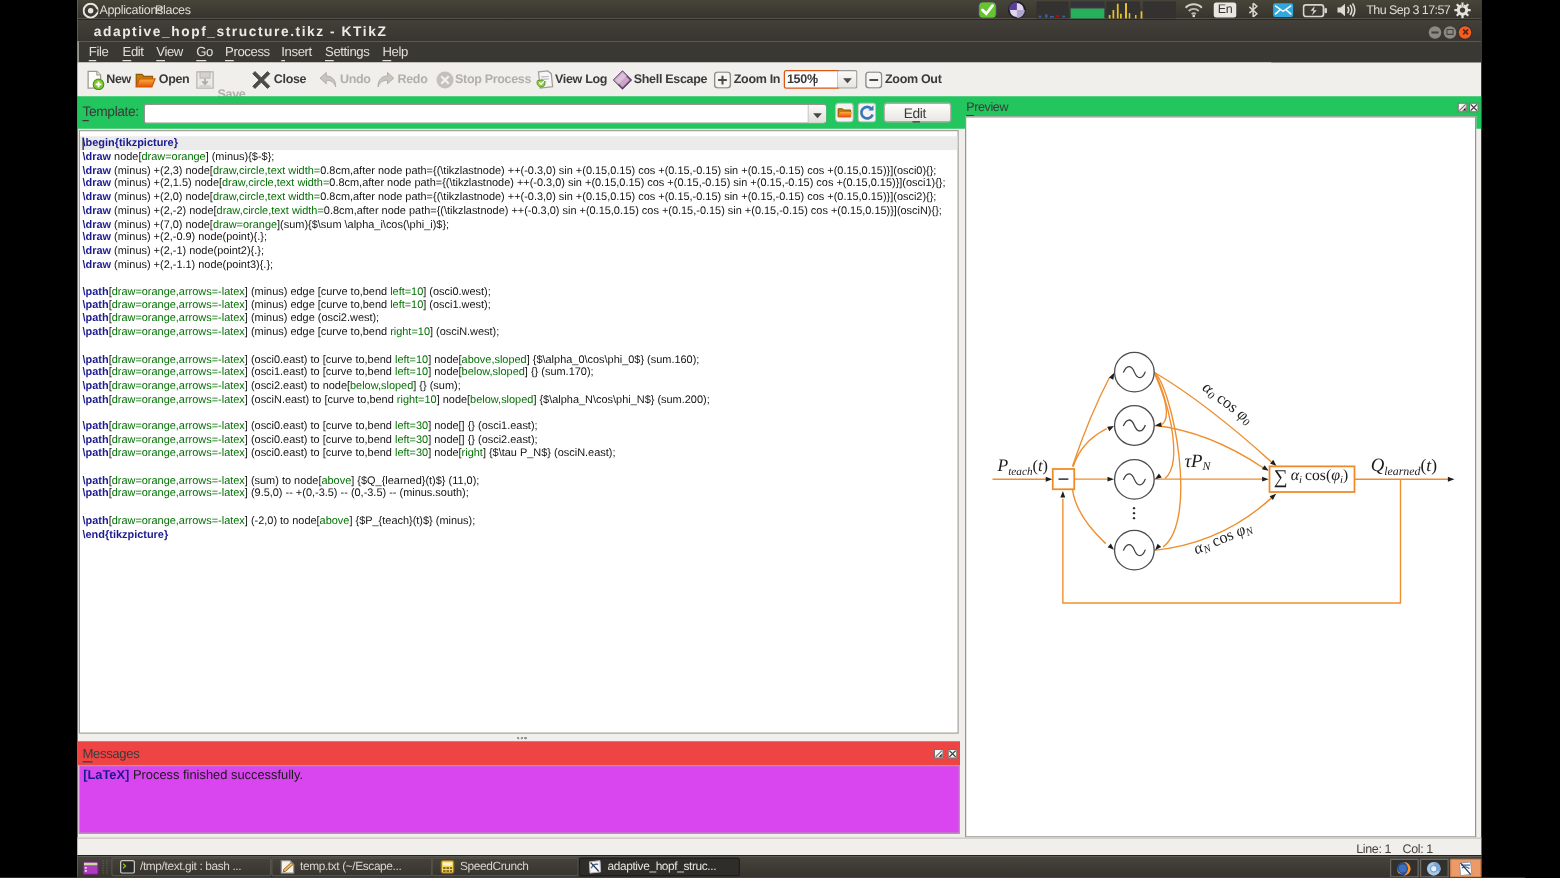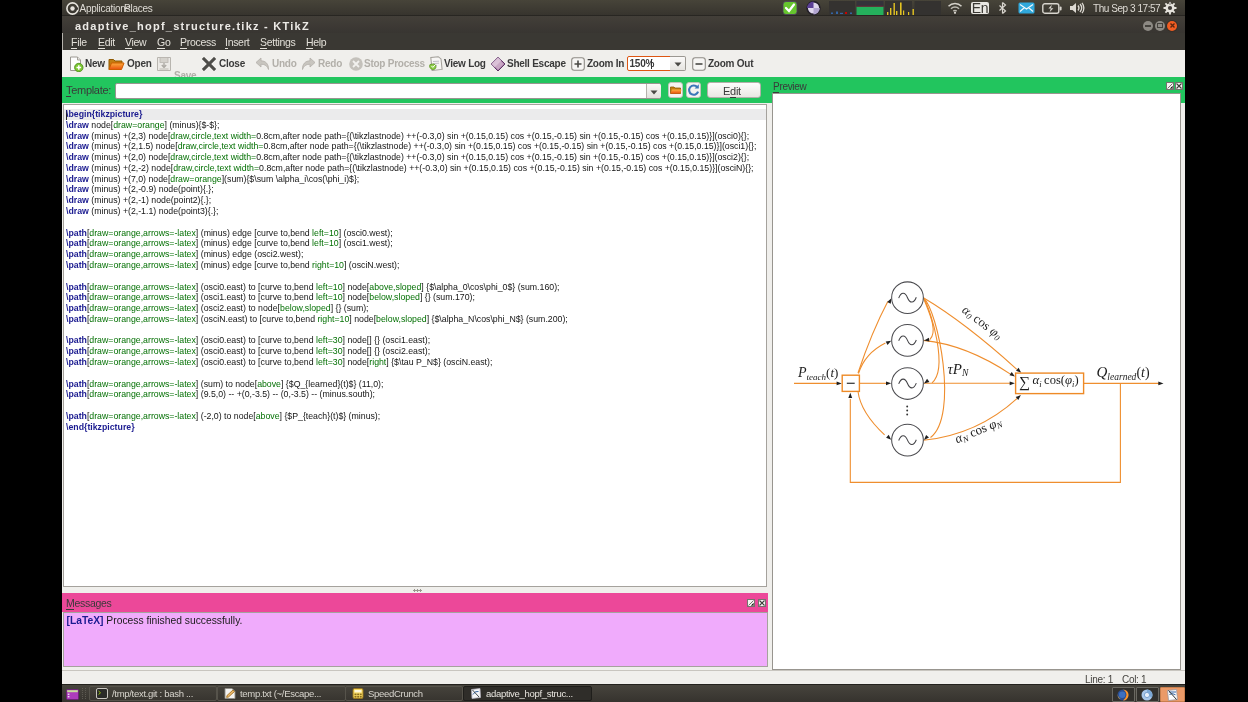--- a/index.html
+++ b/index.html
@@ -28,22 +28,22 @@
 
 #temprow{position:absolute;left:0;top:77px;width:1123px;height:26px;background:#22c55e;font-size:11px;color:#3a3a3a;}
 
 #editor{position:absolute;left:1px;top:104px;width:704px;height:483px;background:#fff;
   border:1px solid #a5a29d;box-sizing:border-box;overflow:hidden;}
 #code{position:absolute;left:2px;top:4px;font-size:8.75px;line-height:10.78px;white-space:pre;color:#141414;}
 #code .c{color:#1b1b90;font-weight:bold;}
 #code .g{color:#037003;}
 #hiline{position:absolute;left:0px;top:4px;width:702px;height:10.78px;background:#ebebec;}
 
-#msghead{position:absolute;left:0;top:593px;width:706px;height:19px;background:#ec4899;}
-#msgbody{position:absolute;left:1px;top:612px;width:705px;height:55px;background:#f0abfc;border:1px solid #a5a29d;box-sizing:border-box;
+#msghead{position:absolute;left:0;top:593px;width:706px;height:19px;background:#ef4444;}
+#msgbody{position:absolute;left:1px;top:612px;width:705px;height:55px;background:#d946ef;border:1px solid #a5a29d;box-sizing:border-box;
   font-size:10.3px;color:#1a1a1a;}
 
 #prevlabel{position:absolute;left:711px;top:80.5px;font-size:10px;color:#3a3a3a;}
 #prevbox{position:absolute;left:710px;top:93px;width:409px;height:577px;background:#fff;border:1px solid #98958f;box-sizing:border-box;}
 
 #statusbar{position:absolute;left:0;top:670px;width:1123px;height:14px;background:#f0efec;border-top:1px solid #c8c5bf;box-sizing:border-box;
   font-size:10px;color:#45433f;}
 
 #taskbar{position:absolute;left:0;top:684px;width:1123px;height:18px;
   background:linear-gradient(#47443d,#36332e);border-top:1px solid #23211d;box-sizing:border-box;color:#d8d5ce;font-size:9.5px;}
@@ -105,21 +105,21 @@
 
     <svg style="left:885px;top:2px;" width="16" height="12" viewBox="0 0 16 12">
       <g fill="none" stroke="#dcd9d2" stroke-width="1.5">
         <path d="M1.5,4.2 A9,9 0 0 1 14.5,4.2" opacity="0.95"></path>
         <path d="M4,6.8 A5.6,5.6 0 0 1 12,6.8" opacity="0.8"></path>
         <path d="M6.3,9.2 A2.8,2.8 0 0 1 9.7,9.2" opacity="0.8"></path>
       </g>
       <circle cx="8" cy="10.8" r="1.1" fill="#dcd9d2"></circle>
     </svg>
 
-    <span style="position:absolute;left:909px;top:2px;width:18px;height:12px;background:#e9e7e2;border-radius:2px;color:#3a3833;font-size:14px;text-align:center;line-height:12px;">En</span>
+    <span style="position:absolute;left:909px;top:2px;width:18px;height:12px;background:#e9e7e2;border-radius:2px;color:#3a3833;font-size:10px;text-align:center;line-height:12px;">En</span>
 
     <svg style="left:936px;top:2px;" width="9" height="12" viewBox="0 0 9 12">
       <path d="M4.5,0.5 L4.5,11.5 M4.5,0.5 L7.5,3 L1.5,8.5 M4.5,11.5 L7.5,9 L1.5,3.5" stroke="#d8d5ce" stroke-width="1.2" fill="none"></path>
     </svg>
 
     <svg style="left:956px;top:2px;" width="17" height="12" viewBox="0 0 17 12">
       <rect x="0.5" y="0.5" width="16" height="11" rx="1.5" fill="#30a8dc"></rect>
       <path d="M2,2.5 L8.5,7 L15,2.5 M2,9.5 L6.5,5.5 M15,9.5 L10.5,5.5" stroke="#f2f8fb" stroke-width="1.2" fill="none"></path>
     </svg>
 

